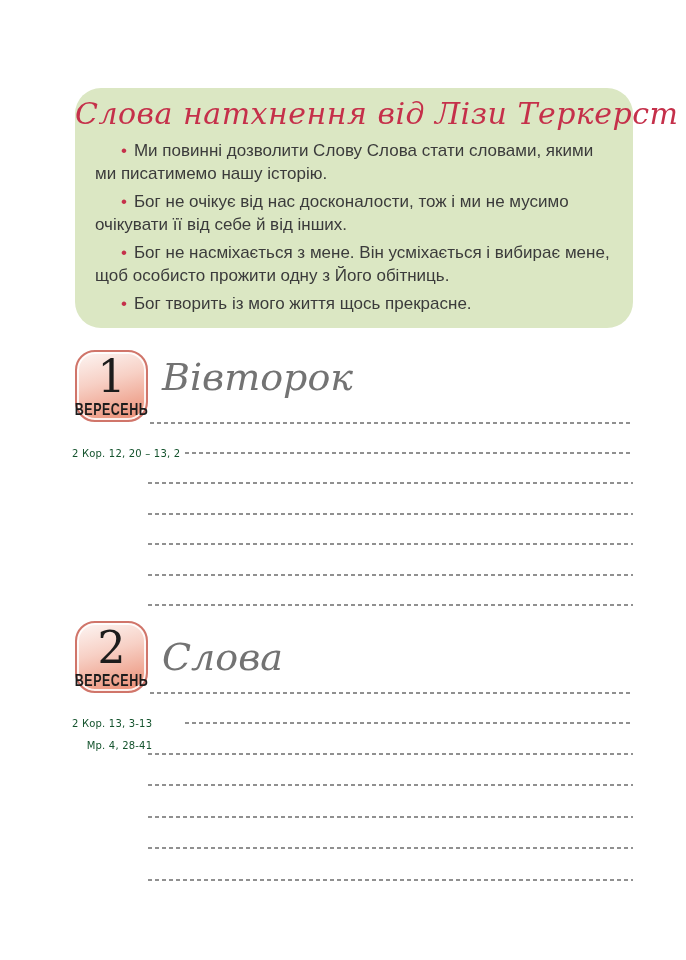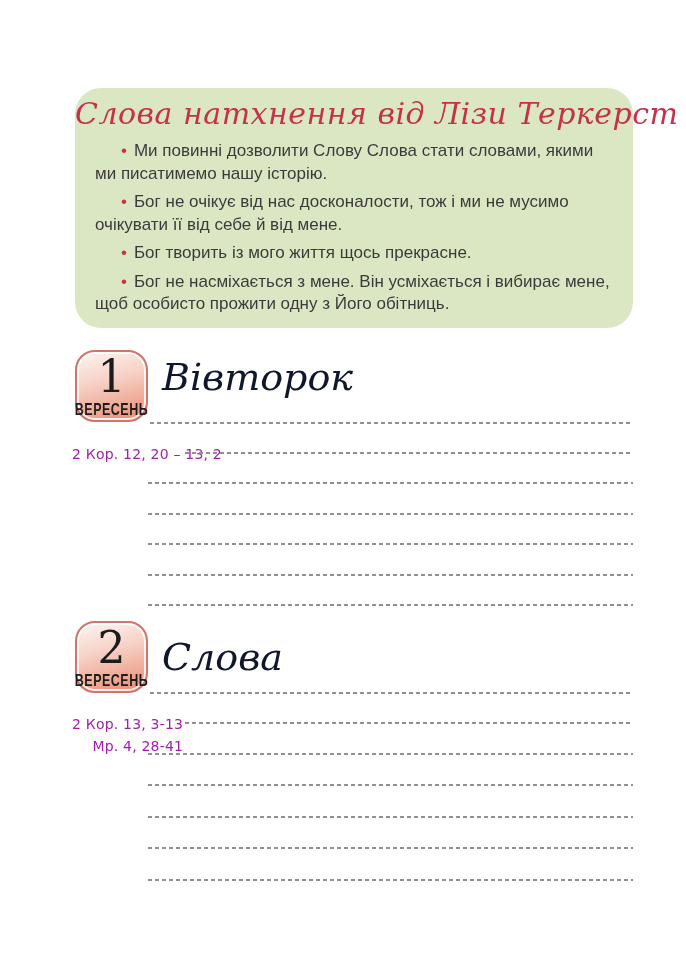--- a/index.html
+++ b/index.html
@@ -72,54 +72,54 @@
     color:#1c1c1c;
     white-space:nowrap;
   }
 
   
   .weekday {
     position:absolute;
     font-family:"DejaVu Serif", serif;
     font-style:italic;
     font-size:38px;
-    color:#0f172a;
+    color:#737373;
     line-height:1;
   }
 
   
   .readings {
     position:absolute;
     font-family:"DejaVu Sans", sans-serif;
-    font-size:14px;
+    font-size:10px;
     line-height:22px;
-    color:#a21caf;
+    color:#14532d;
     letter-spacing:0.2px;
     white-space:nowrap;
   }
 
   
   .dline {
     position:absolute;
     height:2px;
     background:repeating-linear-gradient(90deg,#909090 0 4px,transparent 4px 7px);
   }
 </style>
 </head>
 <body>
 
 <div class="page">
 
   <div class="quote-box">
     <div class="quote-title">Слова натхнення від Лізи Теркерст</div>
     <div class="quote-bullets">
       <p><span class="bullet-dot">•</span><span>Ми повинні дозволити Слову Слова стати словами, якими ми писатимемо нашу історію.</span></p>
-      <p><span class="bullet-dot">•</span><span>Бог не очікує від нас досконалости, тож і ми не мусимо очікувати її від себе й від мене.</span></p>
+      <p><span class="bullet-dot">•</span><span>Бог не очікує від нас досконалости, тож і ми не мусимо очікувати її від себе й від інших.</span></p>
+      <p><span class="bullet-dot">•</span><span>Бог не насміхається з мене. Він усміхається і вибирає мене, щоб особисто прожити одну з Його обітниць.</span></p>
       <p><span class="bullet-dot">•</span><span>Бог творить із мого життя щось прекрасне.</span></p>
-      <p><span class="bullet-dot">•</span><span>Бог не насміхається з мене. Він усміхається і вибирає мене, щоб особисто прожити одну з Його обітниць.</span></p>
     </div>
   </div>
 
   <div class="badge" style="left:75px; top:350px;">
     <span class="badge-num">1</span>
     <span class="badge-month">ВЕРЕСЕНЬ</span>
   </div>
   <div class="weekday" style="left:162px; top:358px;">Вівторок</div>
 
   <div class="dline" style="left:150px; top:422px; width:483px;"></div>

